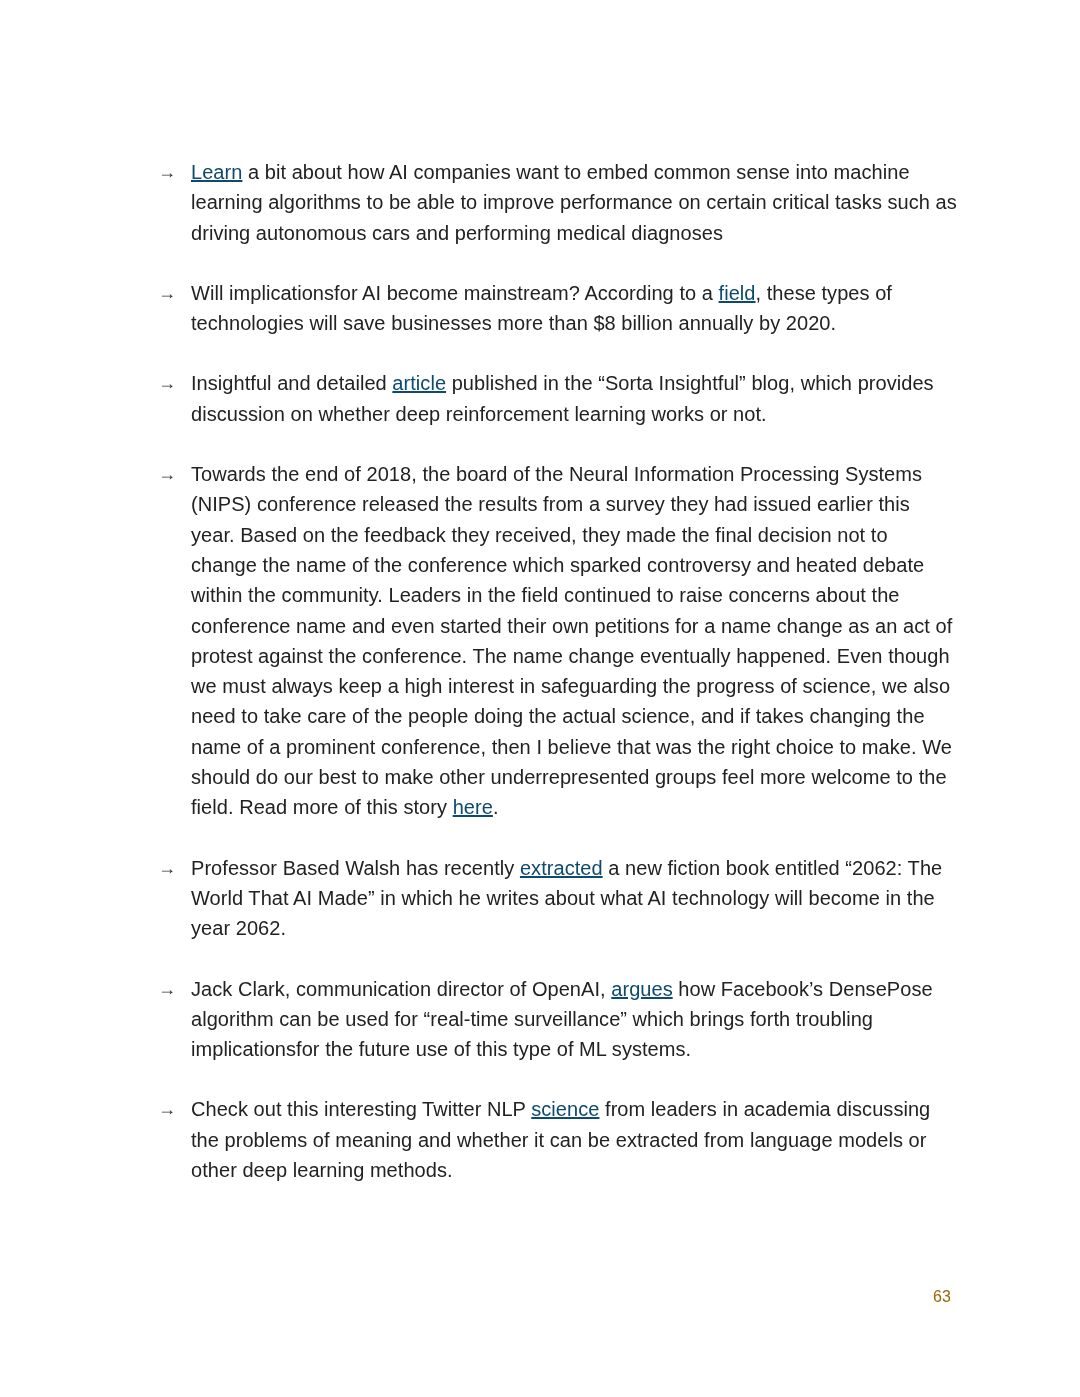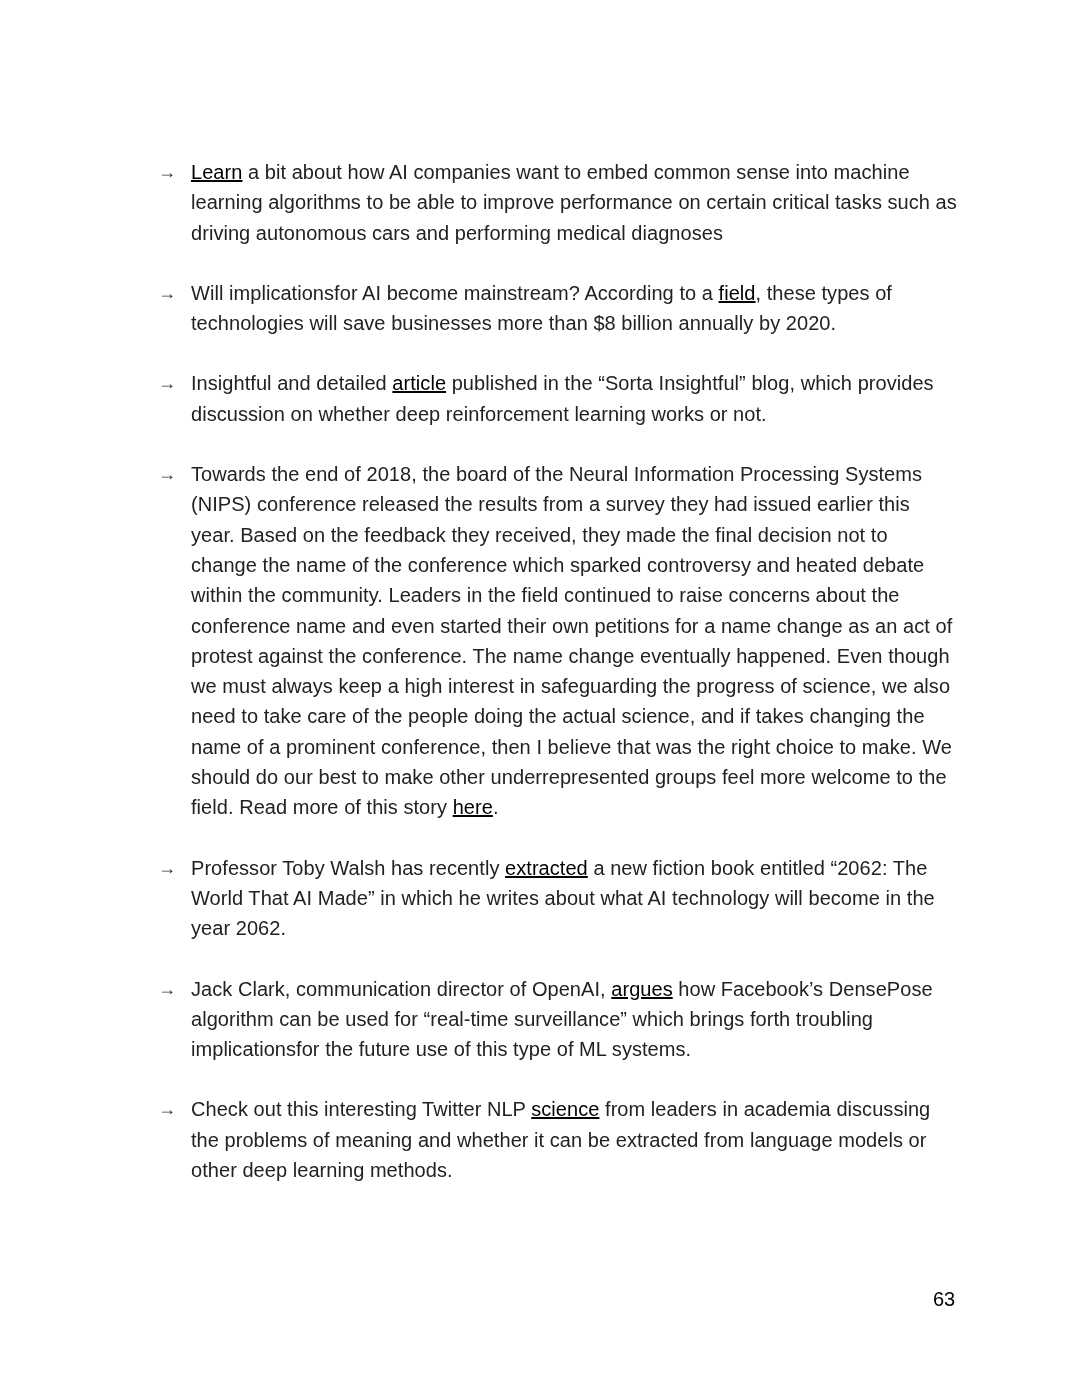--- a/index.html
+++ b/index.html
@@ -2,22 +2,22 @@
 <html><head>
 <meta charset="utf-8">
 <style>
   html, body { margin: 0; padding: 0; background: #ffffff; }
   body { width: 1080px; height: 1397px; position: relative; overflow: hidden;
          font-family: "Liberation Sans", "DejaVu Sans", sans-serif; color: #222222; }
   .page { position: absolute; left: 0; top: 0; width: 1080px; height: 1397px; }
   .items { position: absolute; left: 158px; top: 157px; width: 800px; margin: 0; padding: 0; list-style: none; }
   .item { position: relative; padding-left: 33px; font-size: 20px; line-height: 30.3px; margin-bottom: 30px; letter-spacing: 0.05px; }
   .arrow { position: absolute; left: 0; top: 0; font-size: 18px; color: #333; }
-  a.lnk { color: #000000; text-decoration: underline; }
-  .pagenum { position: absolute; left: 933px; top: 1288px; font-size: 20px; color: #000000; }
+  a.lnk { color: #0c4a6e; text-decoration: underline; }
+  .pagenum { position: absolute; left: 933px; top: 1288px; font-size: 16px; color: #a16207; }
 </style>
 </head>
 <body>
 
 <div class="page">
   <ul class="items">
     <li class="item">
       <span class="arrow">→</span>
       <span></span><a class="lnk">Learn</a><span> a bit about how AI companies want to embed common sense into machine learning algorithms to be able to improve performance on certain critical tasks such as driving autonomous cars and performing medical diagnoses</span>
     </li>
@@ -28,21 +28,21 @@
     <li class="item">
       <span class="arrow">→</span>
       <span>Insightful and detailed </span><a class="lnk">article</a><span> published in the “Sorta Insightful” blog, which provides discussion on whether deep reinforcement learning works or not.</span>
     </li>
     <li class="item">
       <span class="arrow">→</span>
       <span>Towards the end of 2018, the board of the Neural Information Processing Systems (NIPS) conference released the results from a survey they had issued earlier this year. Based on the feedback they received, they made the final decision not to change the name of the conference which sparked controversy and heated debate within the community. Leaders in the field continued to raise concerns about the conference name and even started their own petitions for a name change as an act of protest against the conference. The name change eventually happened. Even though we must always keep a high interest in safeguarding the progress of science, we also need to take care of the people doing the actual science, and if takes changing the name of a prominent conference, then I believe that was the right choice to make. We should do our best to make other underrepresented groups feel more welcome to the field. Read more of this story </span><a class="lnk">here</a><span>.</span>
     </li>
     <li class="item">
       <span class="arrow">→</span>
-      <span>Professor Toby Walsh has recently </span><a class="lnk">extracted</a><span> a new fiction book entitled “2062: The World That AI Made” in which he writes about what AI technology will become in the year 2062.</span>
+      <span>Professor Based Walsh has recently </span><a class="lnk">extracted</a><span> a new fiction book entitled “2062: The World That AI Made” in which he writes about what AI technology will become in the year 2062.</span>
     </li>
     <li class="item">
       <span class="arrow">→</span>
       <span>Jack Clark, communication director of OpenAI, </span><a class="lnk">argues</a><span> how Facebook’s DensePose algorithm can be used for “real-time surveillance” which brings forth troubling implicationsfor the future use of this type of ML systems.</span>
     </li>
     <li class="item">
       <span class="arrow">→</span>
       <span>Check out this interesting Twitter NLP </span><a class="lnk">science</a><span> from leaders in academia discussing the problems of meaning and whether it can be extracted from language models or other deep learning methods.</span>
     </li>
   </ul>

